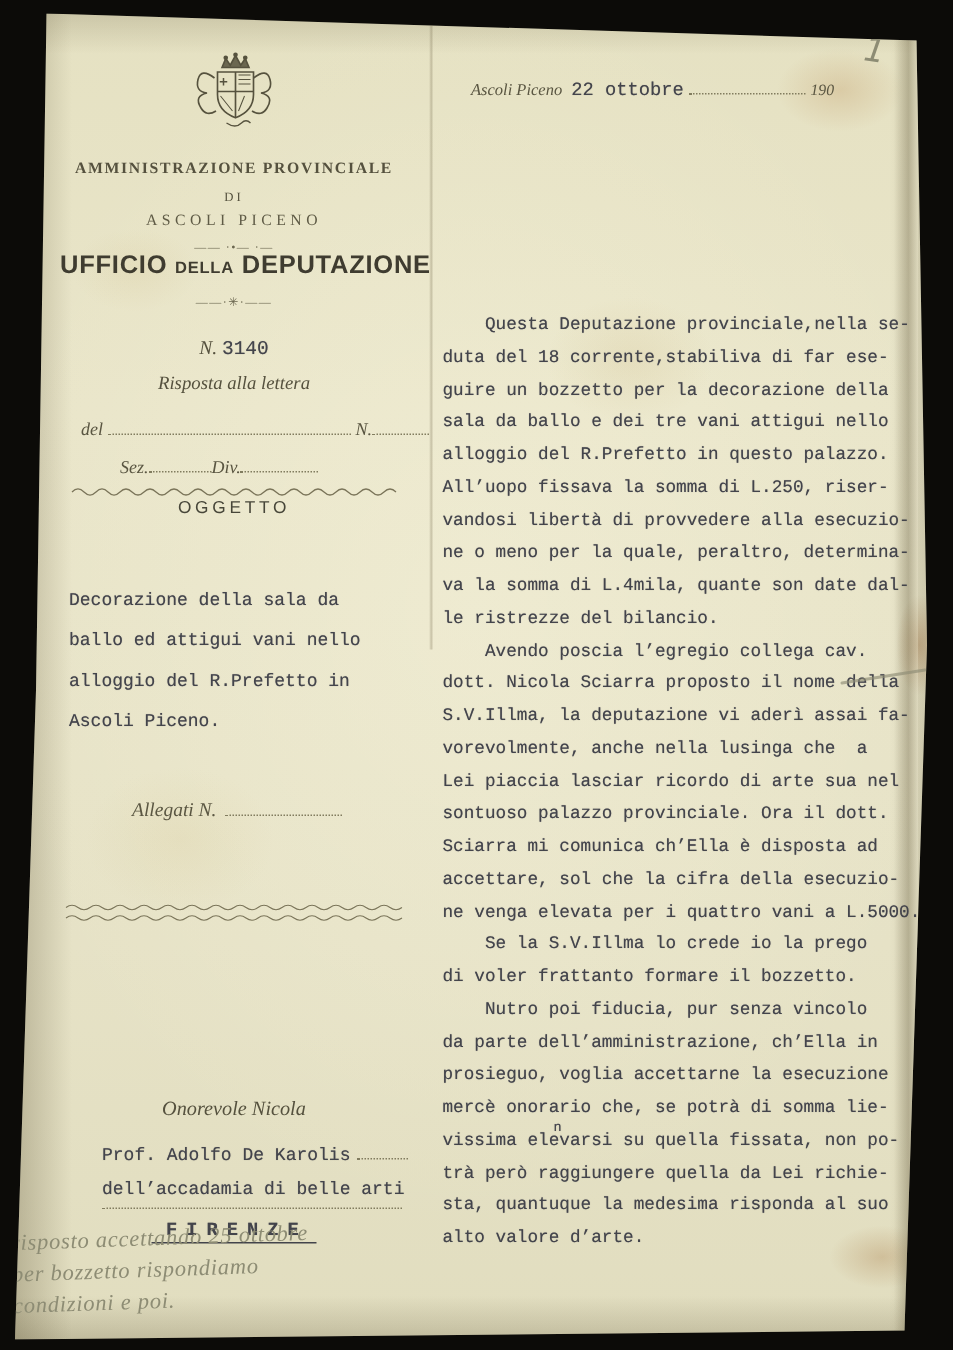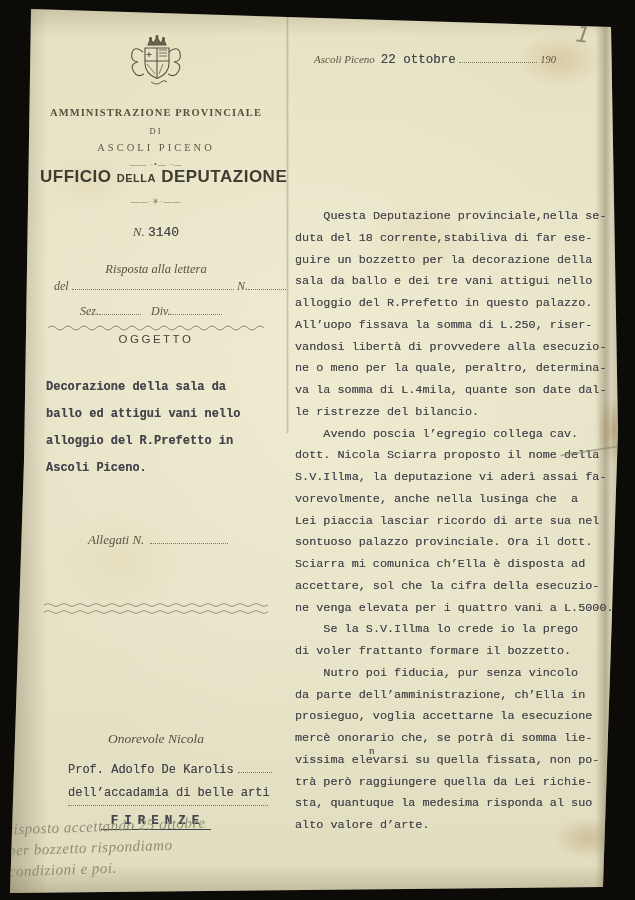--- a/index.html
+++ b/index.html
@@ -124,41 +124,41 @@
         <span>UFFICIO</span>
         <span class="small">DELLA</span>
         <span>DEPUTAZIONE</span>
       </div>
       <div class="lc orn" style="top:197px;">——·✳·——</div>
 
       <div class="lc nrow" style="top:224px;">
         <span class="it print">N.</span>
         <span class="num tw">3140</span>
       </div>
-      <div class="lc caption it" style="top:262px;">Risposta alla lettera</div>
+      <div class="lc caption it" style="top:248px;">Risposta alla lettera</div>
 
       <div class="lc formrow" style="top:277px;">
         <span class="it">del</span>
         <span class="dotfill"></span>
         <span class="it">N.</span>
         <span class="dotseg" style="width:38px;"></span>
       </div>
       <div class="lc formrow" style="top:302px;padding:0 40px;">
         <span class="it">Sez.</span>
         <span class="dotseg" style="width:42px;"></span>
-        <span class="it" style="margin-left:10px;">Div.</span>
+        <span class="it" style="">Div.</span>
         <span class="dotseg" style="width:52px;"></span>
       </div>
 
       <svg class="wavy lc" style="top:324px;" width="218" height="7" viewBox="0 0 218 7">
         <path d="M1 4 q4 -4 8 0 t8 0 t8 0 t8 0 t8 0 t8 0 t8 0 t8 0 t8 0 t8 0 t8 0 t8 0 t8 0 t8 0 t8 0 t8 0 t8 0 t8 0 t8 0 t8 0 t8 0 t8 0 t8 0 t8 0 t8 0 t8 0 t8 0" stroke="#7a7459" stroke-width=".8" fill="none"></path>
       </svg>
 
       <div class="lc oggetto-h" style="top:333px;">OGGETTO</div>
-      <div class="lc oggetto-t tw ml" style="top:338px;font-weight:bold;">Decorazione della sala da
+      <div class="lc oggetto-t tw ml" style="top:351px;">Decorazione della sala da
 ballo ed attigui vani nello
 alloggio del R.Prefetto in
 Ascoli Piceno.</div>
 
       <div class="lc formrow" style="top:530px;padding:0 0 0 48px;font-size:13px;">
         <span class="it">Allegati  N.</span>
         <span class="dotseg" style="width:78px;margin-left:6px;"></span>
       </div>
 
       <div class="lc" style="top:601px;">

